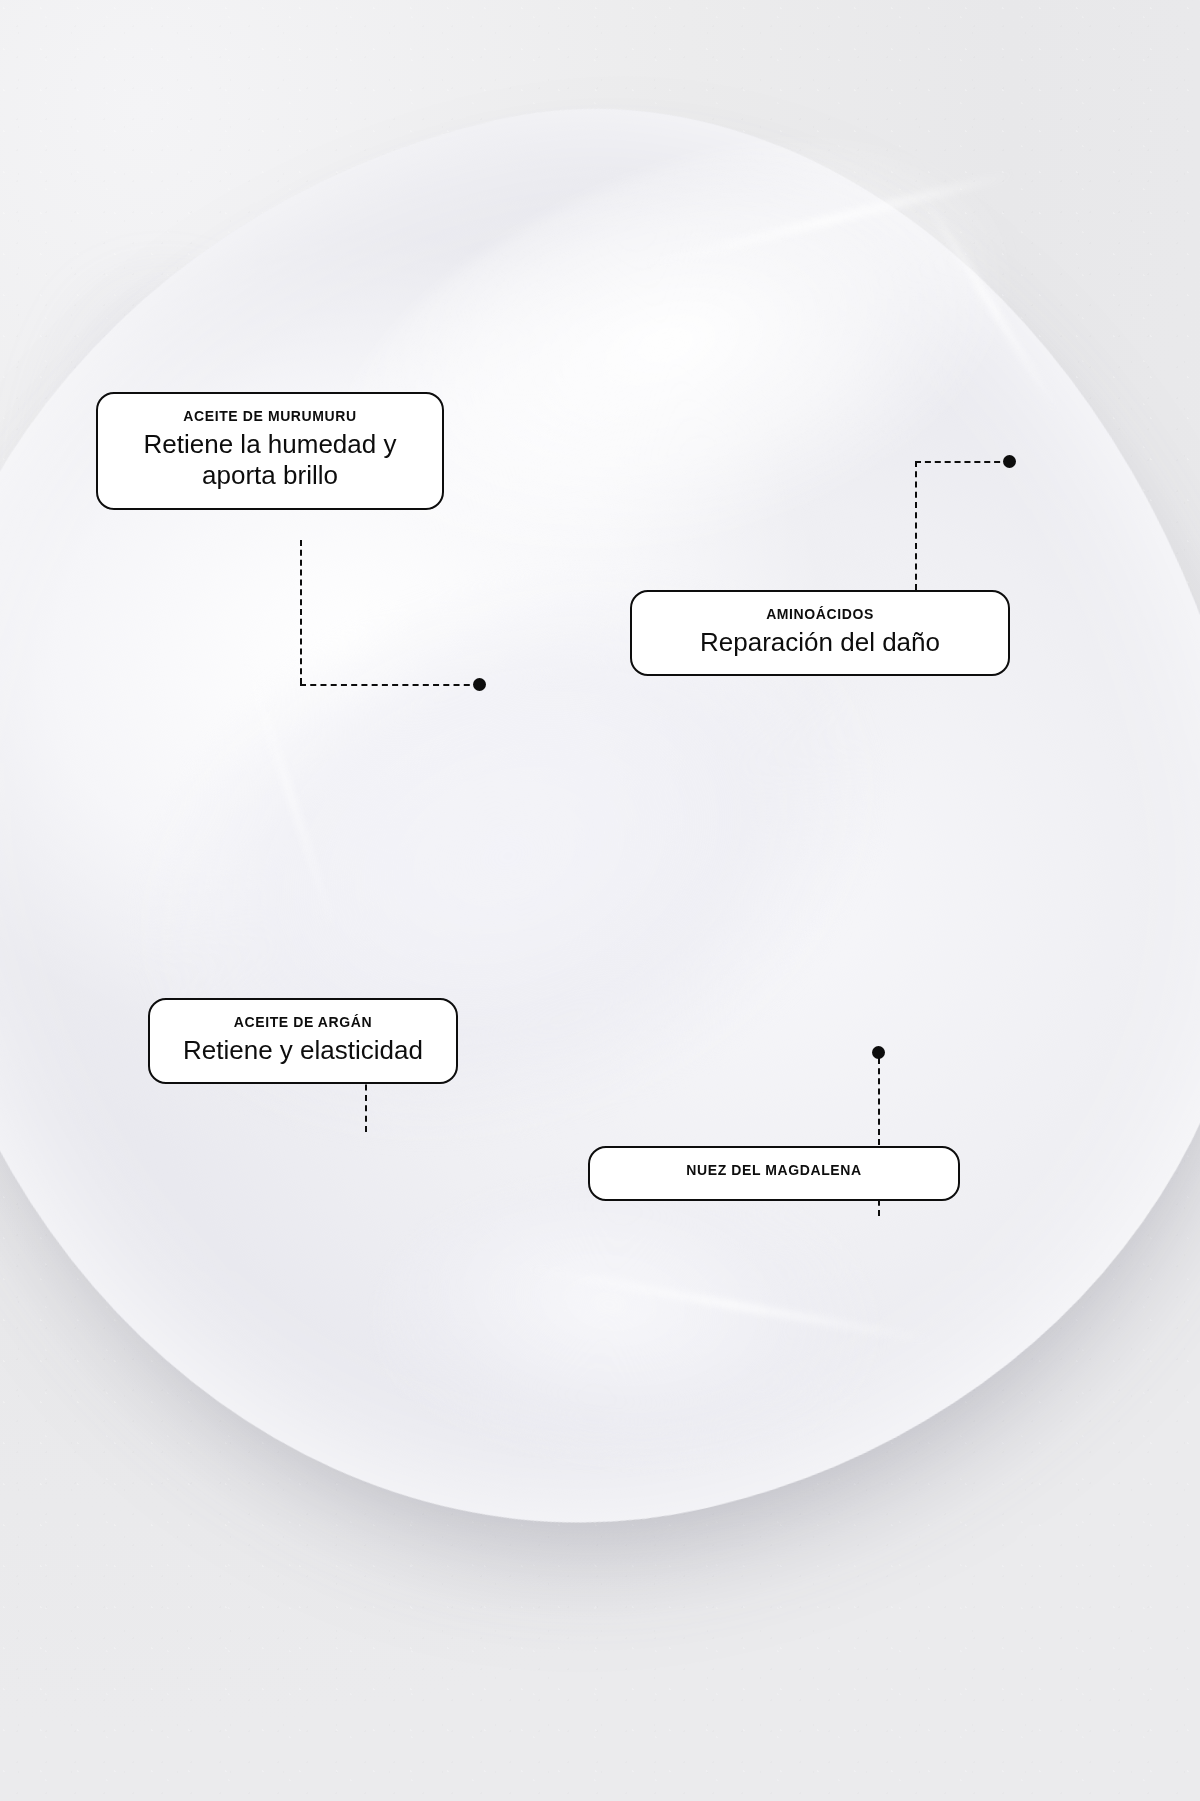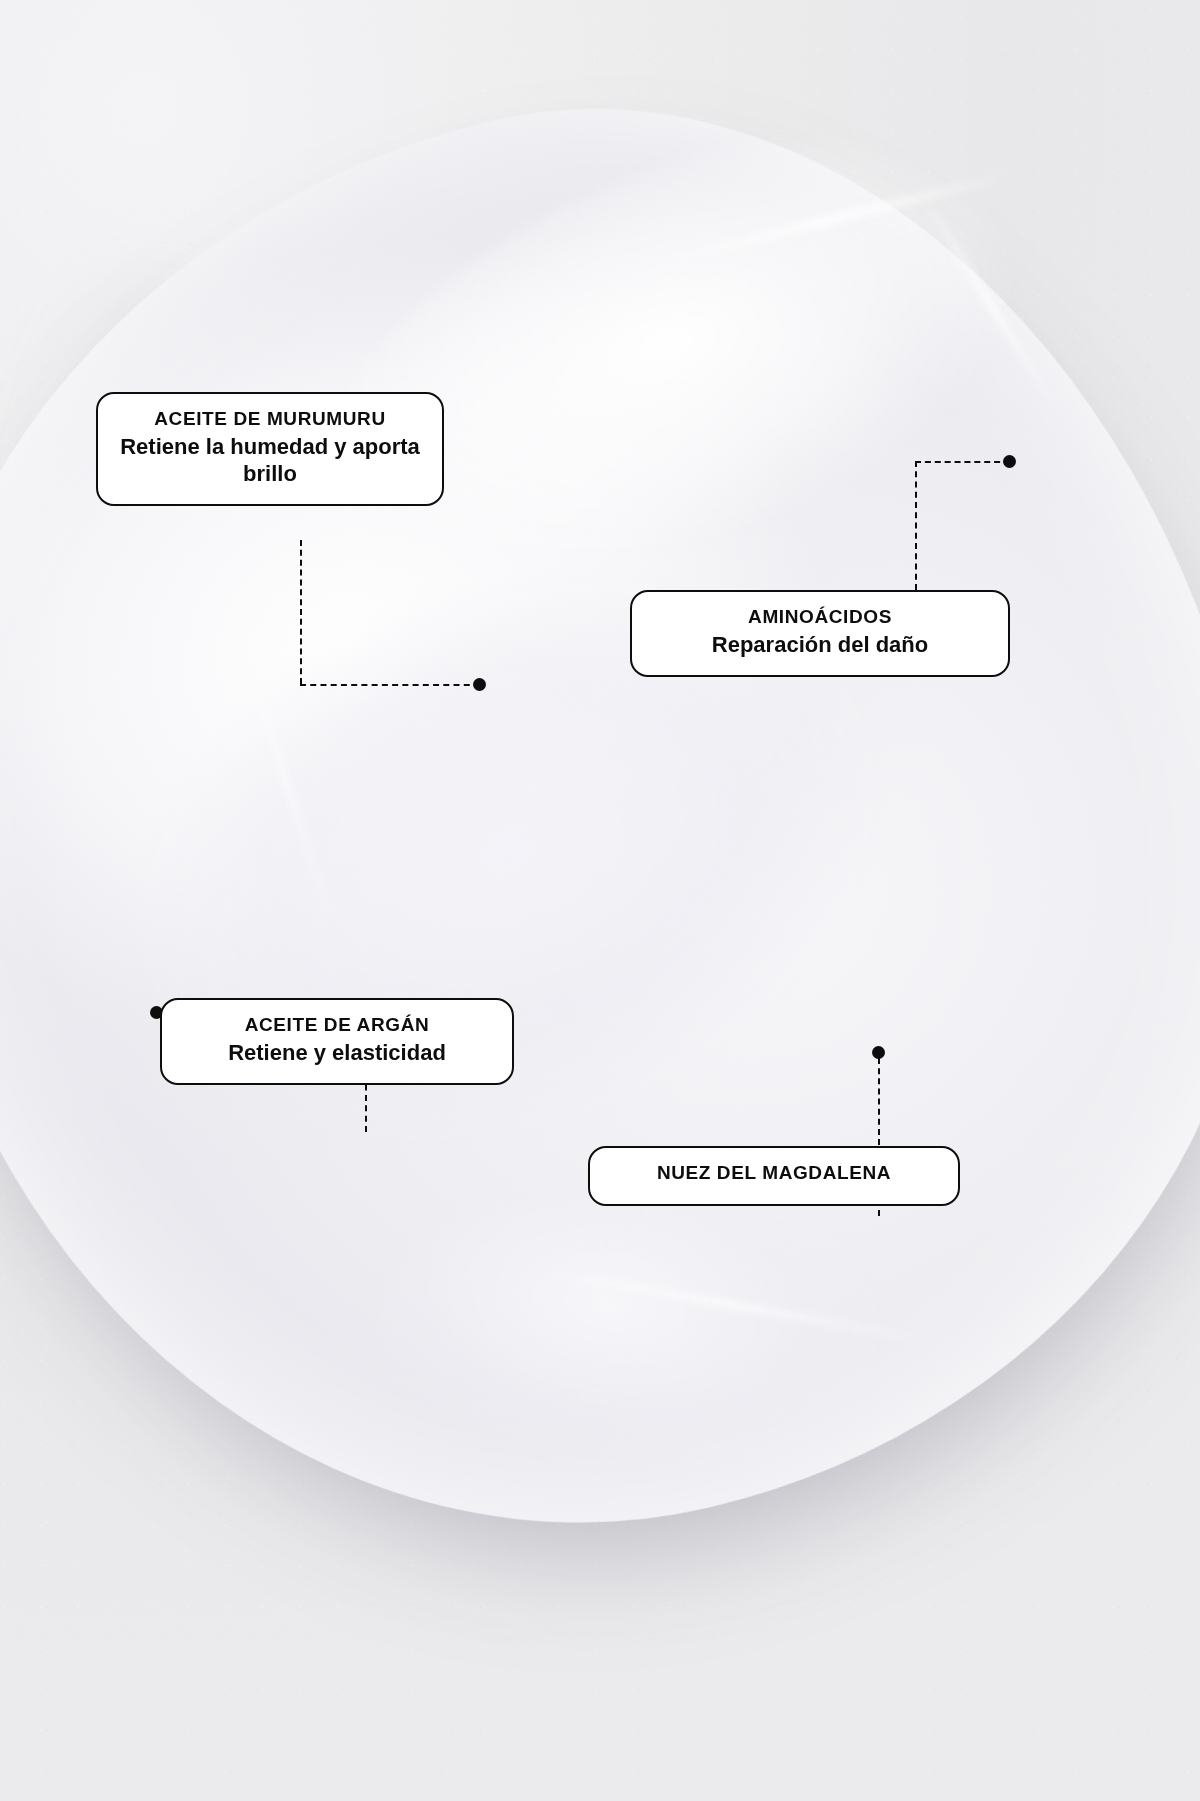--- a/index.html
+++ b/index.html
@@ -124,35 +124,35 @@
     background: #ffffff;
     border: 2px solid #0d0d0d;
     border-radius: 18px;
     padding: 14px 22px 16px;
     box-sizing: border-box;
     text-align: center;
     color: #0d0d0d;
   }
   .callout .title {
     font-weight: 700;
-    font-size: 19px;
+    font-size: 14px;
     letter-spacing: .6px;
     line-height: 1.18;
     margin: 0 0 4px;
   }
   .callout .desc {
-    font-weight: 700;
-    font-size: 22px;
+    font-weight: 400;
+    font-size: 26px;
     line-height: 1.22;
     margin: 0;
   }
 
   #callout-murumuru { left: 96px;  top: 392px;  width: 348px; }
   #callout-aminoacidos { left: 630px; top: 590px; width: 380px; }
-  #callout-argan { left: 160px; top: 998px; width: 354px; }
+  #callout-argan { left: 148px; top: 998px; width: 310px; }
   #callout-nuez  { left: 588px; top: 1146px; width: 372px; }
 
   
   .leader { position: absolute; }
   .dash-h {
     position: absolute;
     height: 0;
     border-top: 2px dashed #0d0d0d;
   }
   .dash-v {

